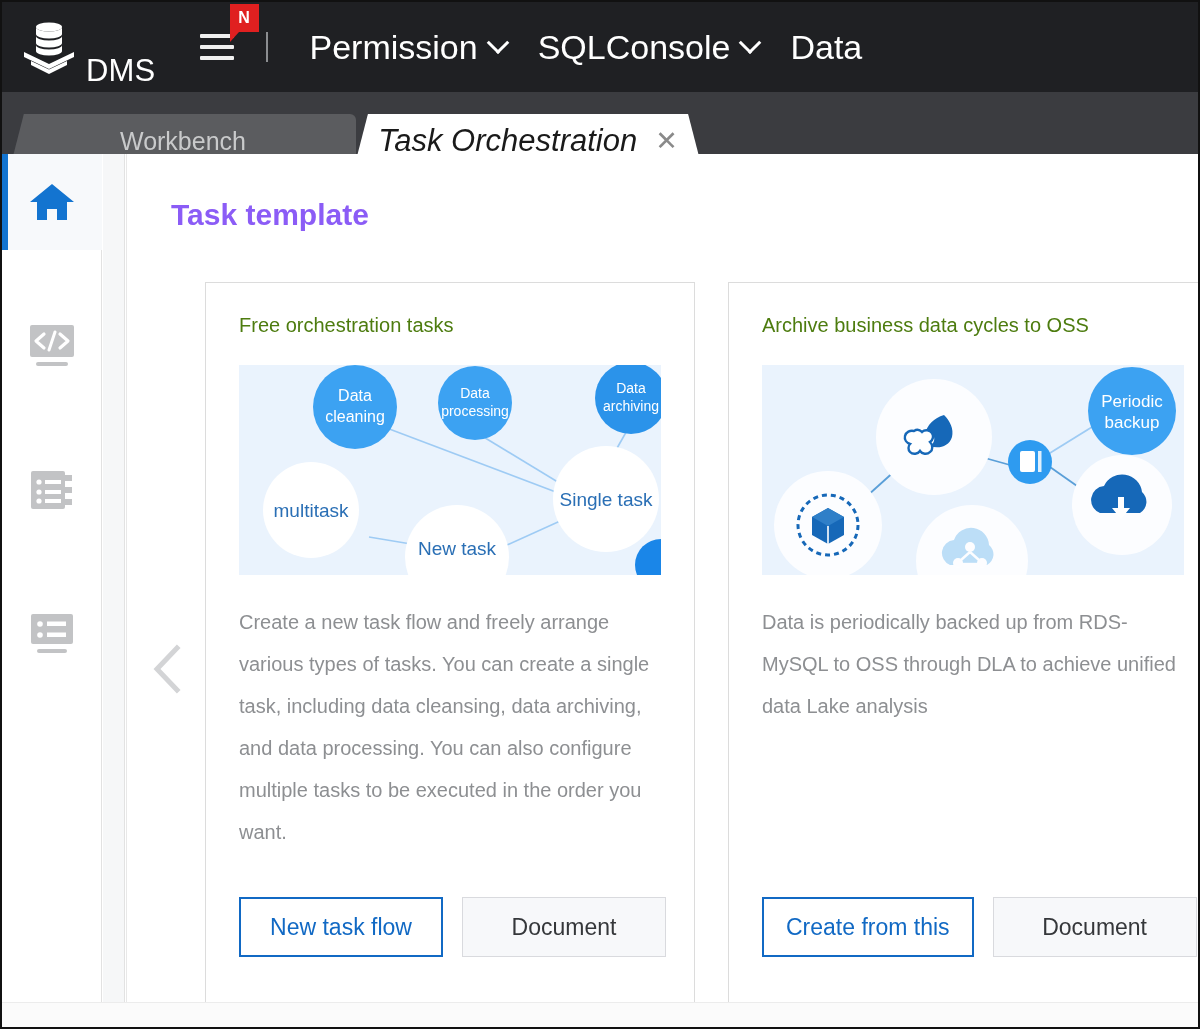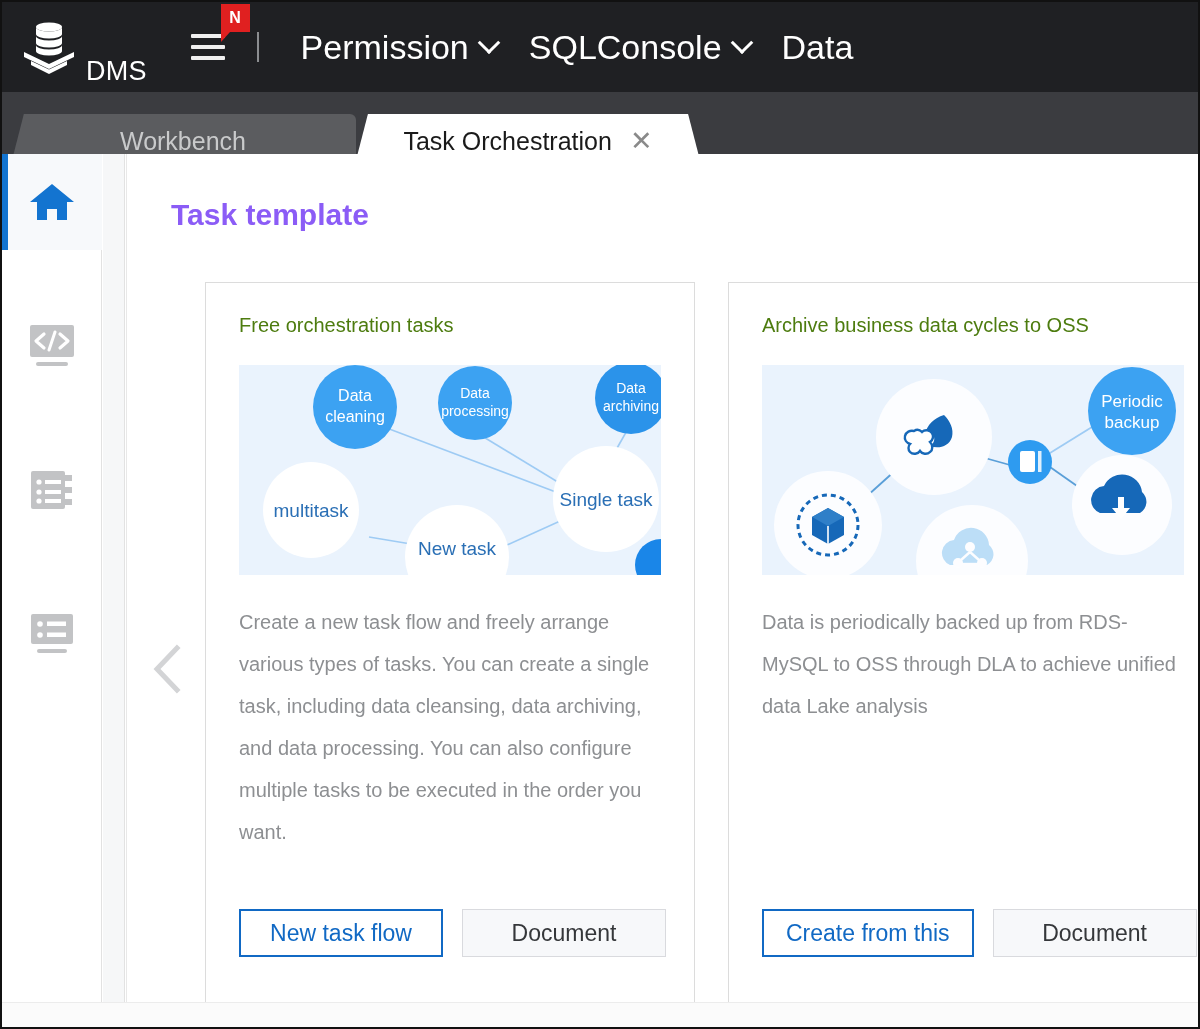--- a/index.html
+++ b/index.html
@@ -20,21 +20,21 @@
   
   .topnav {
     position: absolute; left: 0; top: 0;
     width: 1196px; height: 90px;
     background: #1f2023;
     display: flex; align-items: center;
   }
   .brand { display: flex; align-items: center; padding-left: 18px; }
   .brand-logo { width: 58px; height: 56px; }
   .brand-name {
-    color: #ffffff; font-size: 27px; font-weight: 400;
+    color: #ffffff; font-size: 31px; font-weight: 400;
     margin-left: 8px; letter-spacing: .2px; margin-top: 48px;
   }
   .nav-hamburger-wrap {
     position: relative; margin-left: 44px;
     display: flex; align-items: center; height: 90px;
   }
   .hamburger { width: 34px; height: 26px; display: flex; flex-direction: column; justify-content: space-between; }
   .hamburger span { display: block; height: 4px; background: #f0f0f0; border-radius: 1px; }
   .nbadge {
     position: absolute; left: 30px; top: 2px;
@@ -82,21 +82,21 @@
     background: #5b5c5f;
     clip-path: polygon(4% 0, 100% 0, 100% 100%, 0 100%);
     border-radius: 6px 6px 0 0;
   }
   .tab-inactive .tab-label { color: #c9cacb; font-size: 25px; }
   .tab-active {
     left: 352px; width: 348px;
     background: #ffffff;
     clip-path: polygon(4% 0, 96% 0, 100% 100%, 0 100%);
   }
-  .tab-active .tab-label { color: #1a1a1a; font-size: 25px; }
+  .tab-active .tab-label { color: #1a1a1a; font-size: 31px; font-style: italic; }
   .tab-close {
     margin-left: 18px; color: #8a8a8a; font-size: 27px; line-height: 1;
     cursor: pointer;
   }
 
   
   .body-area {
     position: absolute; left: 0; top: 152px;
     width: 1196px; height: 873px;
     background: #fff;
@@ -166,21 +166,21 @@
   .card-desc {
     margin-top: 26px;
     font-size: 20px; line-height: 42px; color: #8d8f92;
     width: 424px;
   }
   .card-actions {
     position: absolute; left: 33px; bottom: 48px;
     display: flex; gap: 19px;
   }
   .btn {
-    height: 48px; padding: 0 22px;
+    height: 60px; padding: 0 22px;
     display: flex; align-items: center; justify-content: center;
     font-size: 23px; cursor: pointer;
   }
   .btn-primary {
     border: 2px solid #1169c4; color: #1169c4; background: #fff;
     min-width: 204px;
   }
   .btn-secondary {
     border: 1px solid #d9dade; color: #35373a; background: #f7f8fa;
     min-width: 204px;

